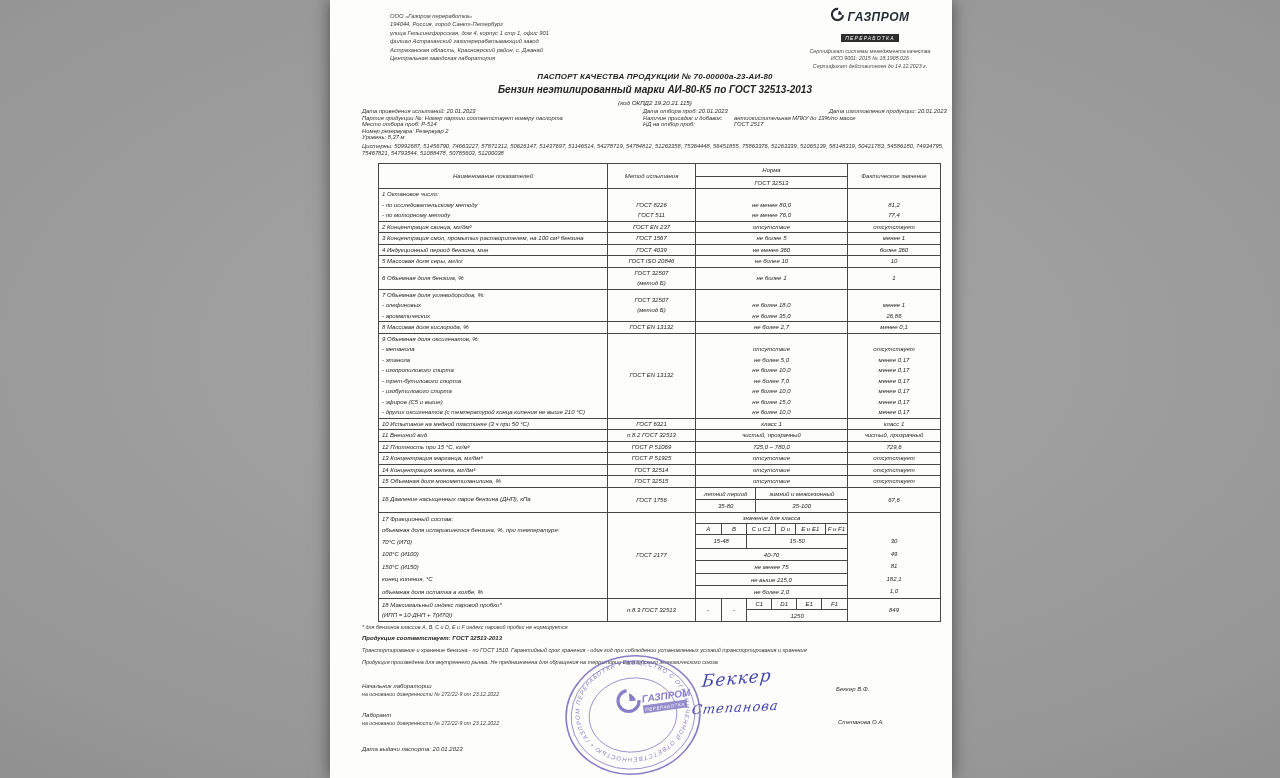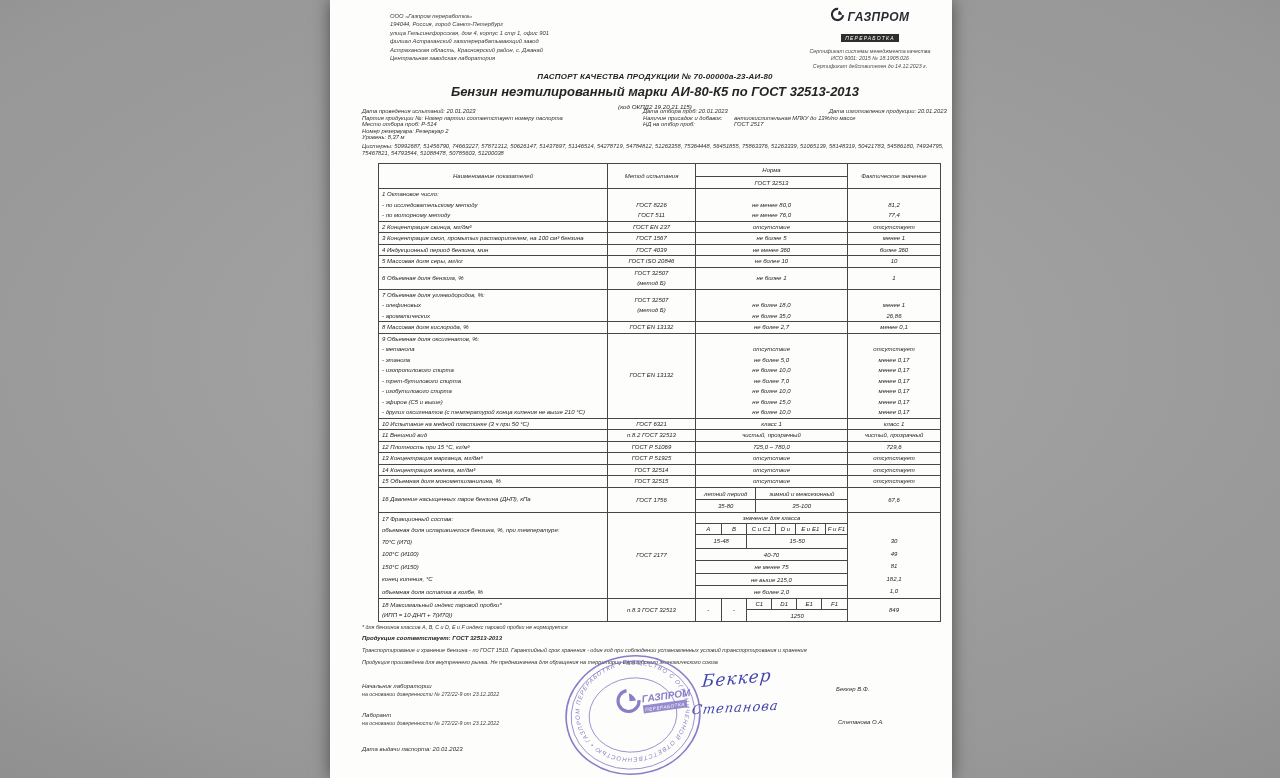--- a/index.html
+++ b/index.html
@@ -17,21 +17,21 @@
   .abs { position:absolute;font-style:italic; }
   
   .company { left:60px; top:12px; font-size:5.8px; line-height:8.4px; color:#3a3a3a; }
   .logo-block { left:452px; top:7px; width:176px; text-align:center; }
   .logo-row { display:flex; align-items:center; justify-content:center; gap:2px; }
   .brand { font-weight:bold; font-size:12px; letter-spacing:.5px; color:#272c34; }
   .logo-sub { display:inline-block; background:#2e2e2e; color:#fff; font-size:5px; letter-spacing:1.2px; padding:1px 4px; margin-top:1px; }
   .certs { margin-top:4px; font-size:5.3px; line-height:7.4px; color:#4a4a4a; }
   .title { left:40px; top:72px; width:570px; text-align:center; }
   .t1 { font-size:8px; font-weight:bold; letter-spacing:.2px; }
-  .t2 { font-size:13px; font-weight:bold; margin-top:3px; }
+  .t2 { font-size:10px; font-weight:bold; margin-top:3px; }
   .t3 { font-size:6.2px; margin-top:4px; }
   
   .info { left:32px; top:108px; width:588px; font-size:5.8px; color:#303030; }
   .irow { position:relative; height:6.6px; white-space:nowrap; }
   .irow span { position:absolute; top:0; }
   .i-c2 { left:281px; } .i-c3 { left:467px; } .i-c2v { left:372px; }
   .tanks { margin-top:2px; line-height:6.6px; }
   
   .main { left:32px; top:163px; width:588px; }
   table { border-collapse:collapse; width:562px; margin-left:16px; table-layout:fixed; }

